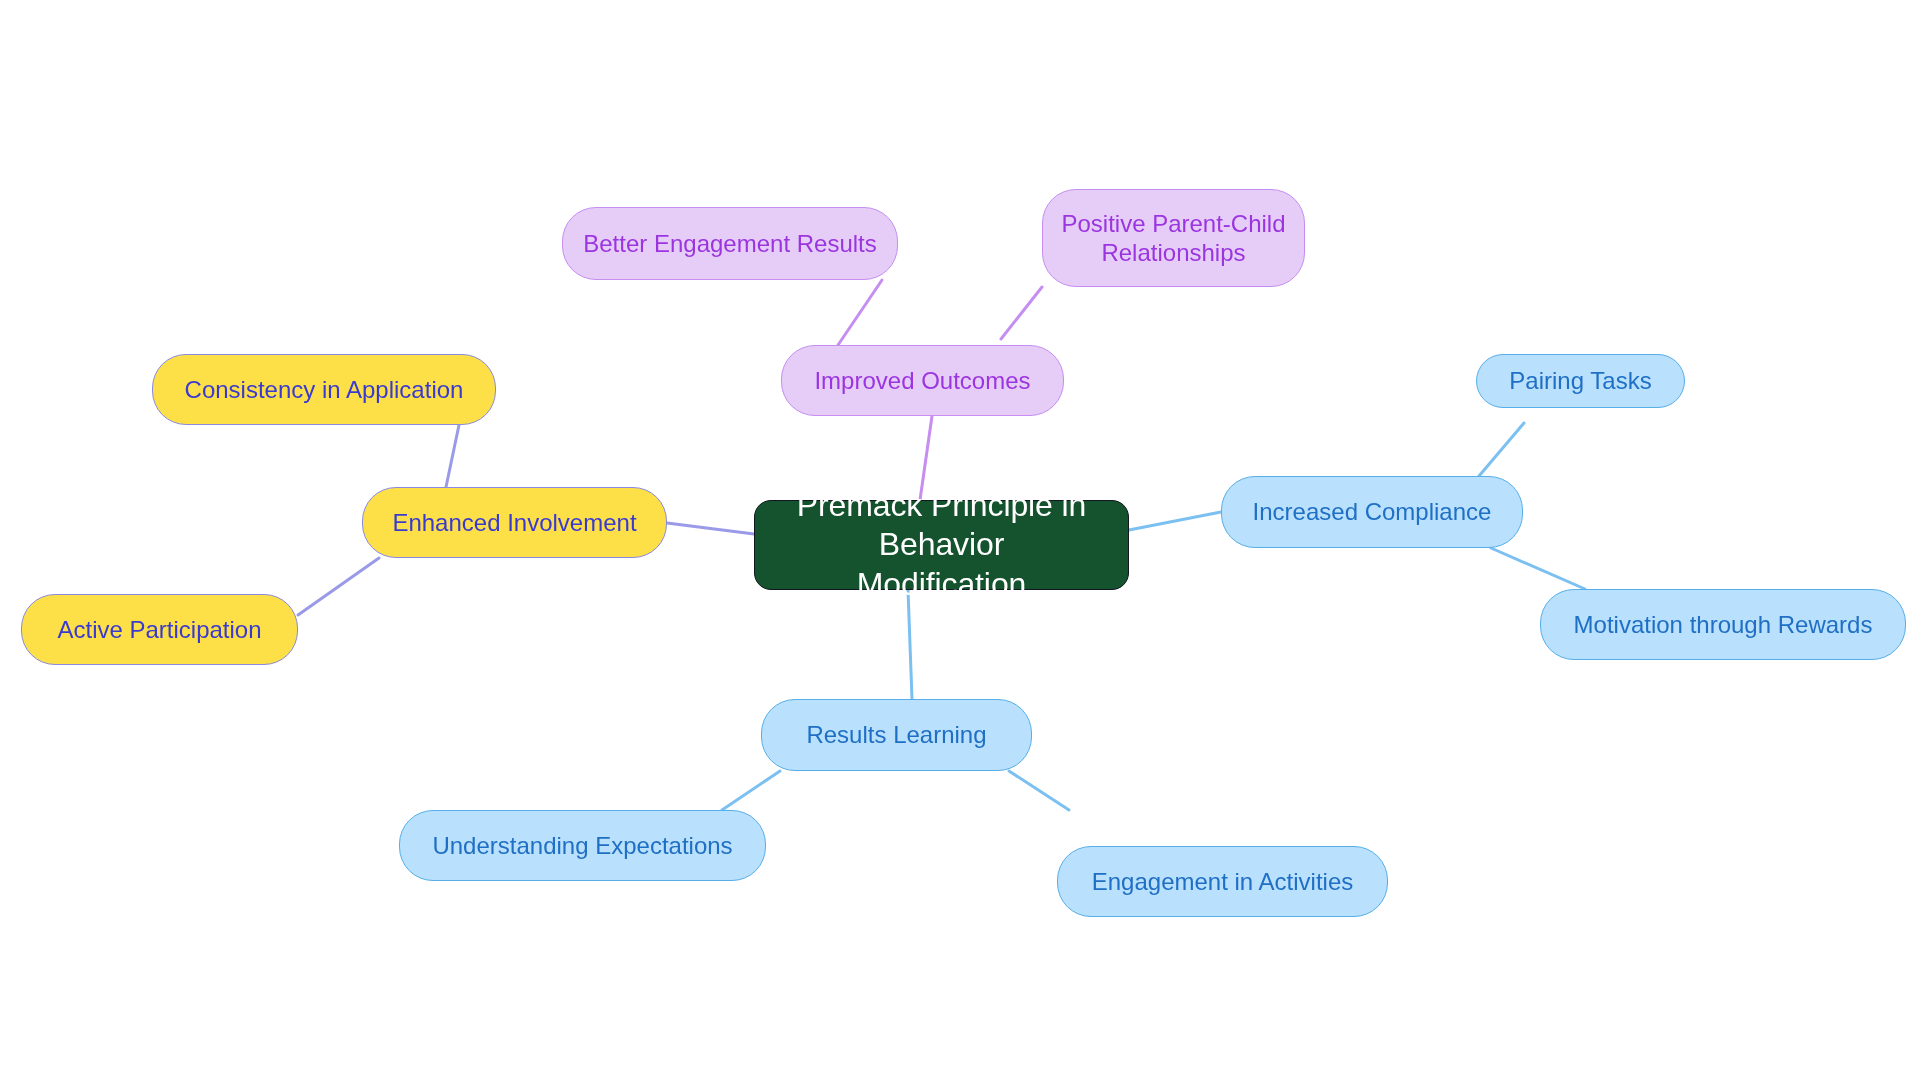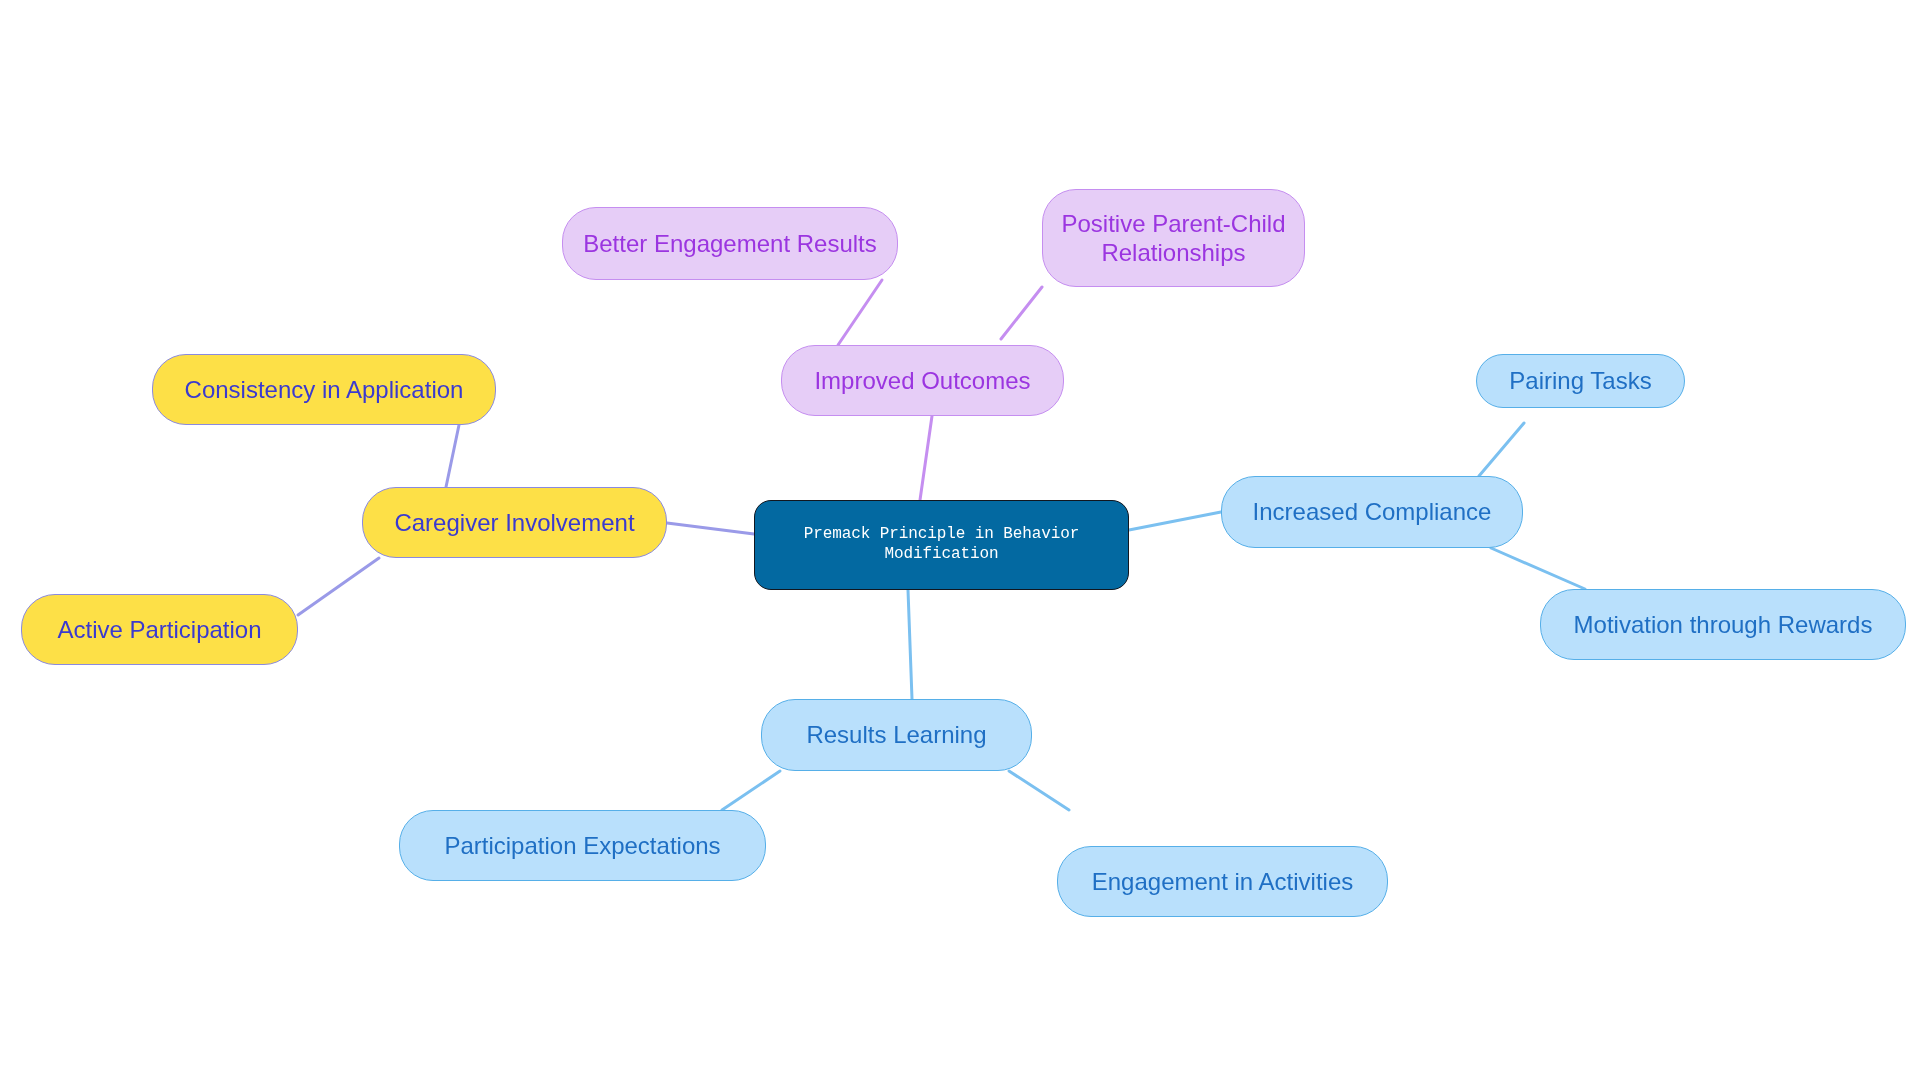--- a/index.html
+++ b/index.html
@@ -33,27 +33,26 @@
     align-items: center;
     justify-content: center;
     text-align: center;
     border-style: solid;
     border-width: 1px;
     line-height: 1.22;
     white-space: pre-line;
     z-index: 2;
   }
   .node.root {
-    background: #0369a1;
+    background: #14532d;
     border-color: #11161f;
     color: #ffffff;
     border-radius: 17px;
-    font-size: 16px;
+    font-size: 32px;
     letter-spacing: -0.1px;
-    font-family: Liberation Mono, monospace;
   }
   .node.blue {
     background: #b9e0fc;
     border-color: #56afe8;
     color: #1f6fc4;
     border-radius: 34px;
     font-size: 24px;
   }
   .node.lav {
     background: #fde047;
@@ -88,23 +87,23 @@
       <path d="M838,345 L882,280" stroke="#c58ef0" stroke-width="3" stroke-linecap="round" fill="none"></path>
       <path d="M1001,339 L1042,287" stroke="#c58ef0" stroke-width="3" stroke-linecap="round" fill="none"></path>
     </svg>
   <div id="node-layer">
       <div class="node root" style="left: 754px; top: 500px; width: 375px; height: 90px;">Premack Principle in Behavior
 Modification</div>
       <div class="node blue" style="left: 1221px; top: 476px; width: 302px; height: 72px;">Increased Compliance</div>
       <div class="node blue" style="left: 1476px; top: 354px; width: 209px; height: 54px;">Pairing Tasks</div>
       <div class="node blue" style="left: 1540px; top: 589px; width: 366px; height: 71px;">Motivation through Rewards</div>
       <div class="node blue" style="left: 761px; top: 699px; width: 271px; height: 72px;">Results Learning</div>
-      <div class="node blue" style="left: 399px; top: 810px; width: 367px; height: 71px;">Participation Expectations</div>
+      <div class="node blue" style="left: 399px; top: 810px; width: 367px; height: 71px;">Understanding Expectations</div>
       <div class="node blue" style="left: 1057px; top: 846px; width: 331px; height: 71px;">Engagement in Activities</div>
-      <div class="node lav" style="left: 362px; top: 487px; width: 305px; height: 71px;">Caregiver Involvement</div>
+      <div class="node lav" style="left: 362px; top: 487px; width: 305px; height: 71px;">Enhanced Involvement</div>
       <div class="node lav" style="left: 152px; top: 354px; width: 344px; height: 71px;">Consistency in Application</div>
       <div class="node lav" style="left: 21px; top: 594px; width: 277px; height: 71px;">Active Participation</div>
       <div class="node purple" style="left: 781px; top: 345px; width: 283px; height: 71px;">Improved Outcomes</div>
       <div class="node purple" style="left: 562px; top: 207px; width: 336px; height: 73px;">Better Engagement Results</div>
       <div class="node purple" style="left: 1042px; top: 189px; width: 263px; height: 98px;">Positive Parent-Child
 Relationships</div>
     </div>
 </div>
 
 </body></html>

